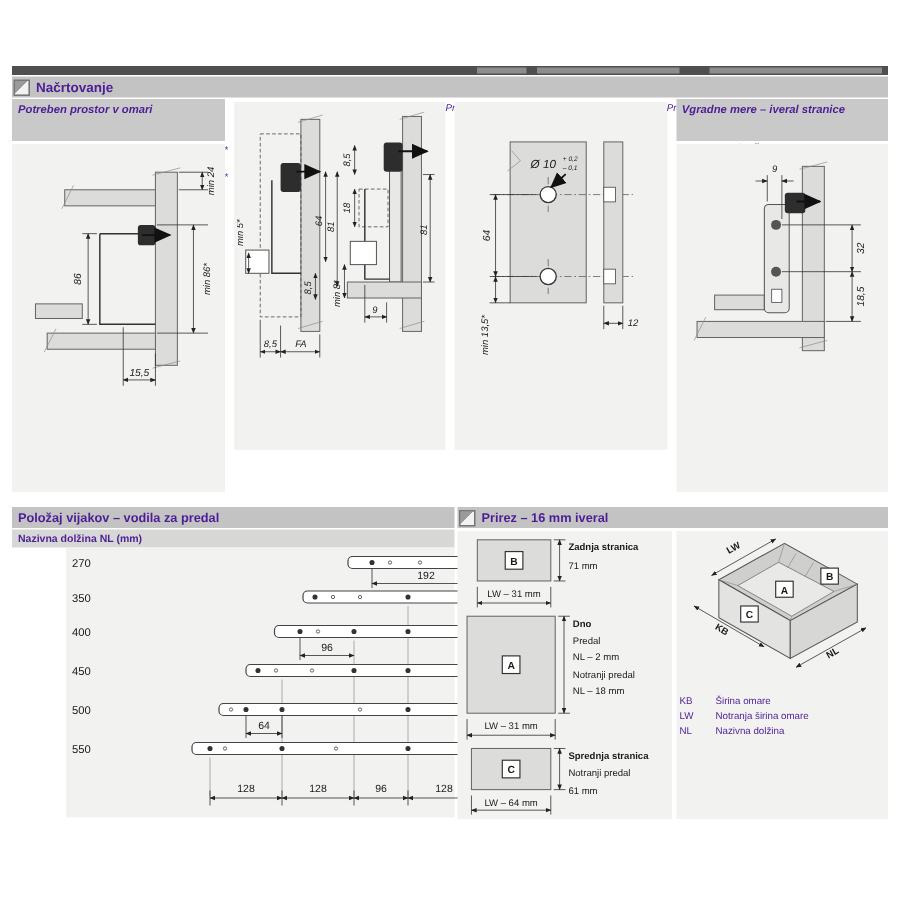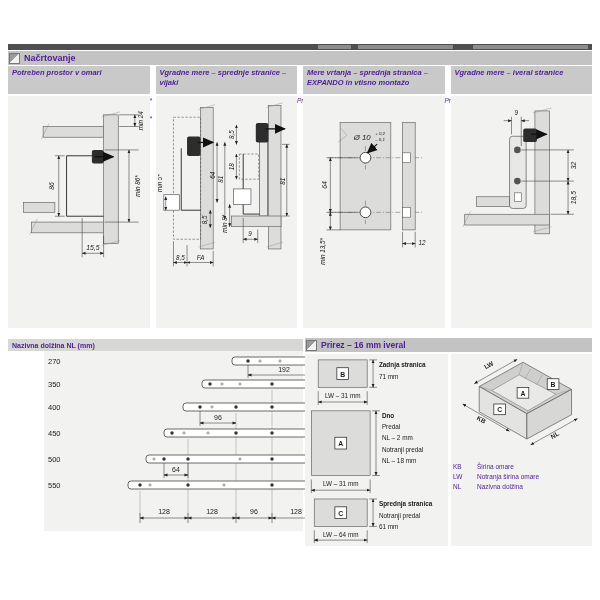--- a/index.html
+++ b/index.html
@@ -123,21 +123,20 @@
             </div>
           <div class="fn">
               <span class="m">*</span>
               <span>+3 mm za notranji predal z BLUMOTION</span>
             </div>
         </div>
       </div>
     </div>
 
     <div class="col">
-      <div class="col-header">Vgradne mere – sprednje stranice – vijaki</div>
       <div class="col-body">
         <svg class="draw" viewBox="0 0 142 178">
 
           <rect class="wood" x="44" y="8" width="13" height="146"></rect>
           <path class="thin" d="M42,10 l17,-5 M42,152 l17,-5"></path>
           <rect class="dash" x="16" y="18" width="28" height="126"></rect>
           <path class="oline" d="M24,50 L24,114 L44,114"></path>
           <rect x="6" y="98" width="16" height="16" fill="#fff" stroke="#555" stroke-width="0.7"></rect>
           <rect class="dk" x="30" y="38" width="14" height="20" rx="2"></rect>
           <line x1="41" y1="44" x2="57" y2="44" stroke="#111" stroke-width="1.3" marker-end="url(#arD)"></line>
@@ -192,21 +191,20 @@
             </div>
           <div class="fn">
               <span class="m">*</span>
               <span>+3 mm za notranji predal z BLUMOTION</span>
             </div>
         </div>
       </div>
     </div>
 
     <div class="col">
-      <div class="col-header">Mere vrtanja – sprednja stranica – EXPANDO in vtisno montažo</div>
       <div class="col-body">
         <svg class="draw" viewBox="0 0 141 178">
           <rect class="wood" x="36" y="24" width="52" height="110"></rect>
           <path class="thin" d="M34,44 l9,-7 l-6,-7"></path>
           <path class="cl" d="M24,60 L120,60 M24,116 L120,116 M62,48 L62,72 M62,104 L62,128"></path>
           <circle cx="62" cy="60" r="5.5" fill="#fff" stroke="#333" stroke-width="0.9"></circle>
           <circle cx="62" cy="116" r="5.5" fill="#fff" stroke="#333" stroke-width="0.9"></circle>
           <text class="t8" x="50" y="42">Ø 10</text>
           <text class="t45" x="72" y="37">+ 0,2</text>
           <text class="t45" x="72" y="43">– 0,1</text>
@@ -266,20 +264,23 @@
           <line class="diml" x1="118" y1="52" x2="118" y2="84" marker-start="url(#ar)" marker-end="url(#ar)"></line>
           <text class="t7" transform="rotate(-90 126 68)" x="126" y="68" text-anchor="middle">32</text>
           <line class="diml" x1="118" y1="84" x2="118" y2="118" marker-start="url(#ar)" marker-end="url(#ar)"></line>
           <text class="t7" transform="rotate(-90 126 101)" x="126" y="101" text-anchor="middle">18,5</text>
         </svg>
       </div>
     </div>
   </div>
 
   <div id="screw" class="abs">
+    <div id="screw-bar" class="bar">
+      <span>Položaj vijakov – vodila za predal</span>
+    </div>
     <div id="screw-sub">Nazivna dolžina NL (mm)</div>
     <div id="screw-panel">
       <svg width="295" height="180" viewBox="0 0 295 180">
 
         <path class="thin" d="M276,16 V166 M290,16 V166 M228,39 V166 M192,62 V166 M144,88 V166 M96,140 V166"></path>
 
         <g>
           <rect class="railb" x="188" y="6" width="90" height="8" rx="3"></rect>
           <rect class="railb" x="277" y="4" width="16" height="13"></rect>
           <circle class="hole" cx="282" cy="8" r="2.5"></circle>

